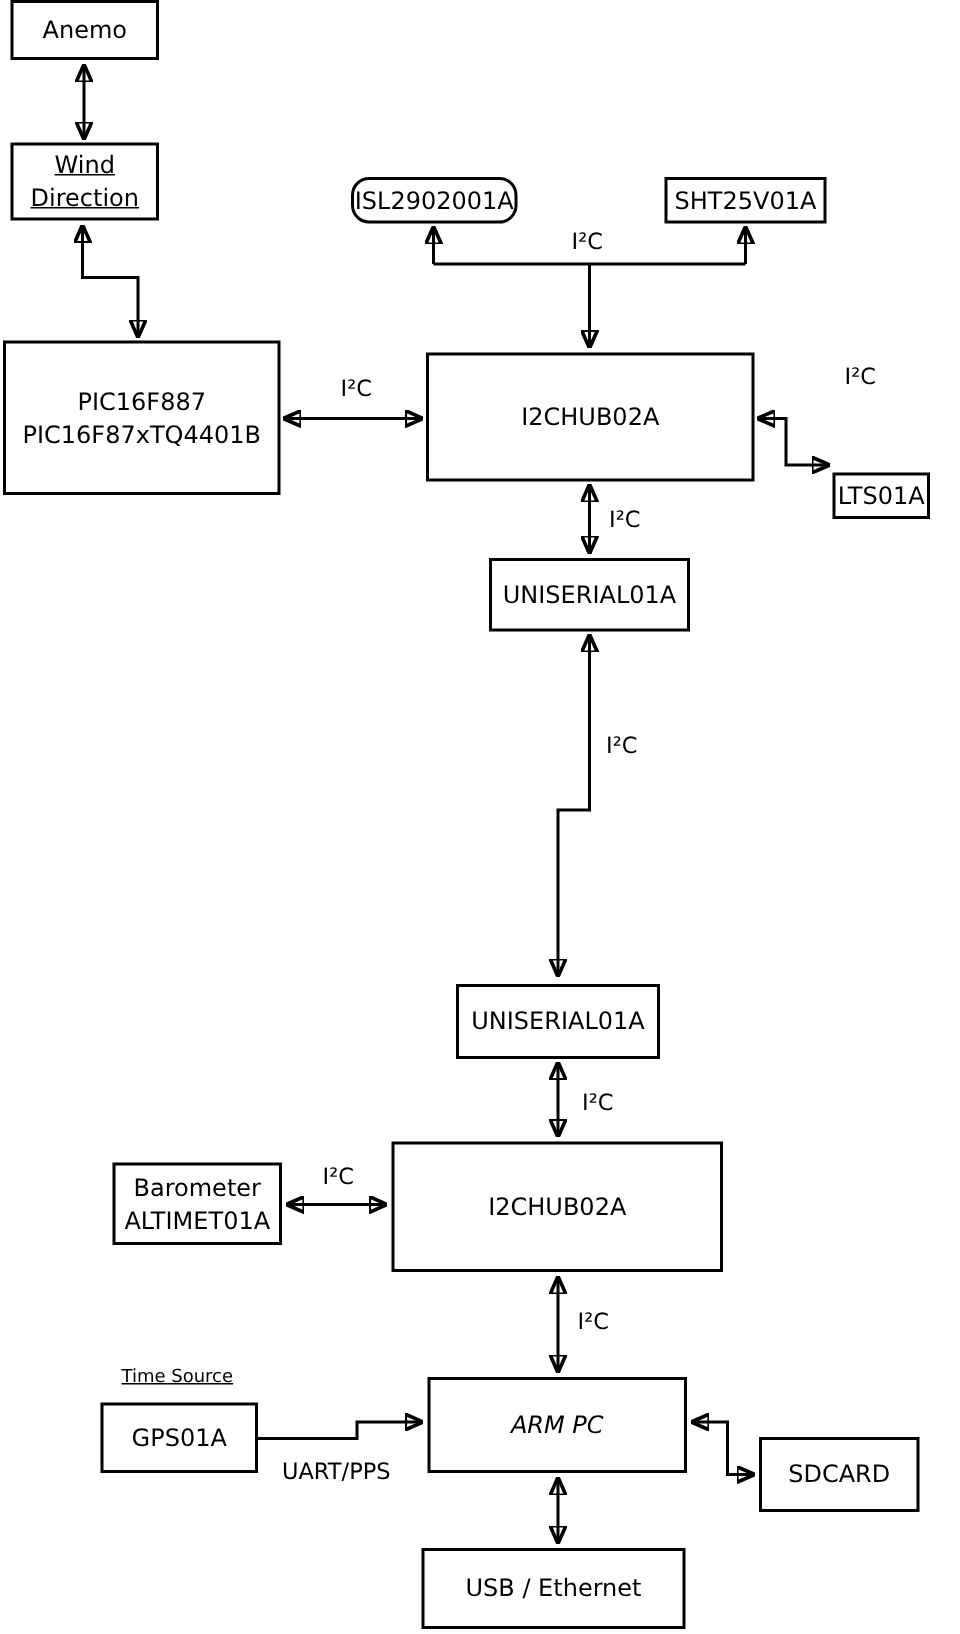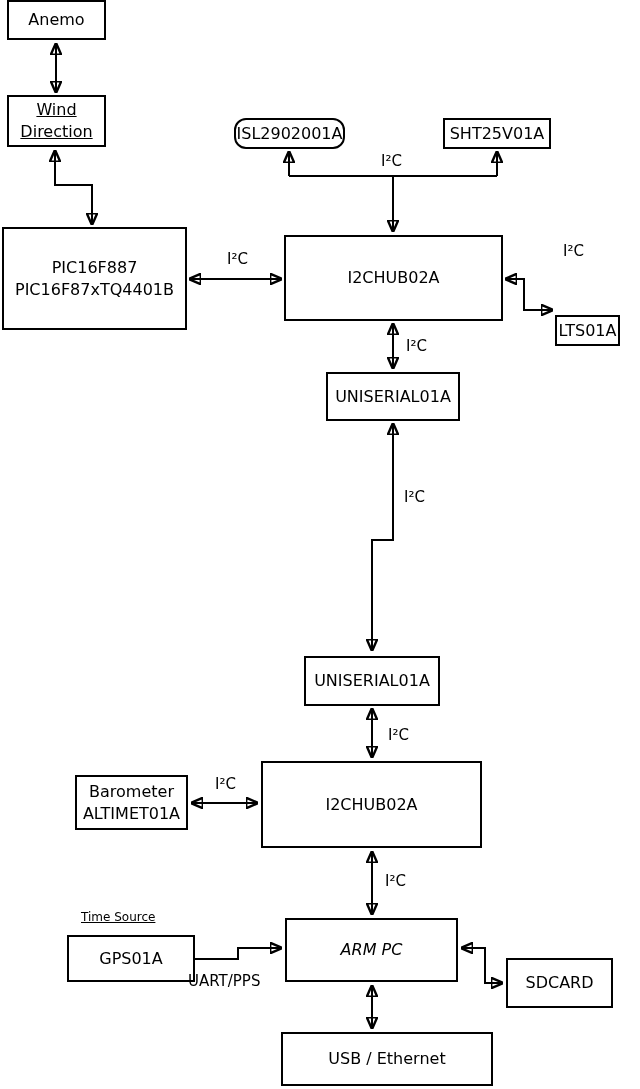--- a/index.html
+++ b/index.html
@@ -122,27 +122,27 @@
 
   <div class="node" style="left:326px; top:372px; width:134px; height:49px;">UNISERIAL01A</div>
 
   <div class="node" style="left:304px; top:656px; width:136px; height:50px;">UNISERIAL01A</div>
 
   <div class="node" style="left:261px; top:761px; width:221px; height:87px;">I2CHUB02A</div>
 
   <div class="node" style="left:75px; top:775px; width:113px; height:55px;">Barometer
 ALTIMET01A</div>
 
-  <div class="node" style="left:67px; top:935px; width:128px; height:47px;">GPS01A</div>
+  <div class="node" style="left:67px; top:935px; width:105px; height:47px;">GPS01A</div>
 
   <div class="node" style="left:285px; top:918px; width:173px; height:64px;font-style:italic;">ARM PC</div>
 
   <div class="node" style="left:506px; top:958px; width:107px; height:50px;">SDCARD</div>
 
-  <div class="node" style="left:281px; top:1032px; width:212px; height:54px;">USB / Ethernet</div>
+  <div class="node" style="left:281px; top:1032px; width:176px; height:54px;">USB / Ethernet</div>
 
   <div class="edge-label" style="left:227px; top:250px;">I²C</div>
 
   <div class="edge-label" style="left:381px; top:152px;">I²C</div>
 
   <div class="edge-label" style="left:563px; top:242px;">I²C</div>
 
   <div class="edge-label" style="left:406px; top:337px;">I²C</div>
 
   <div class="edge-label" style="left:404px; top:488px;">I²C</div>

